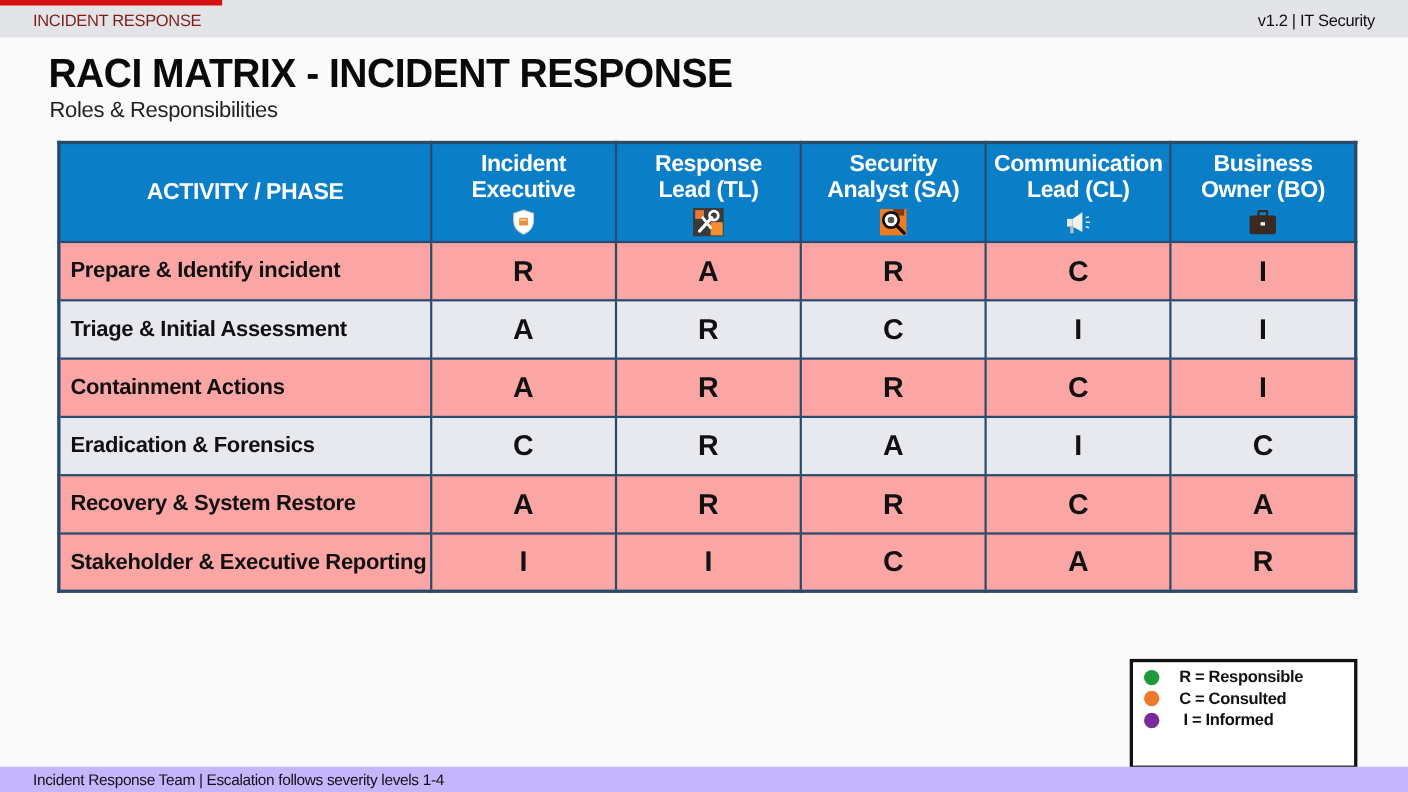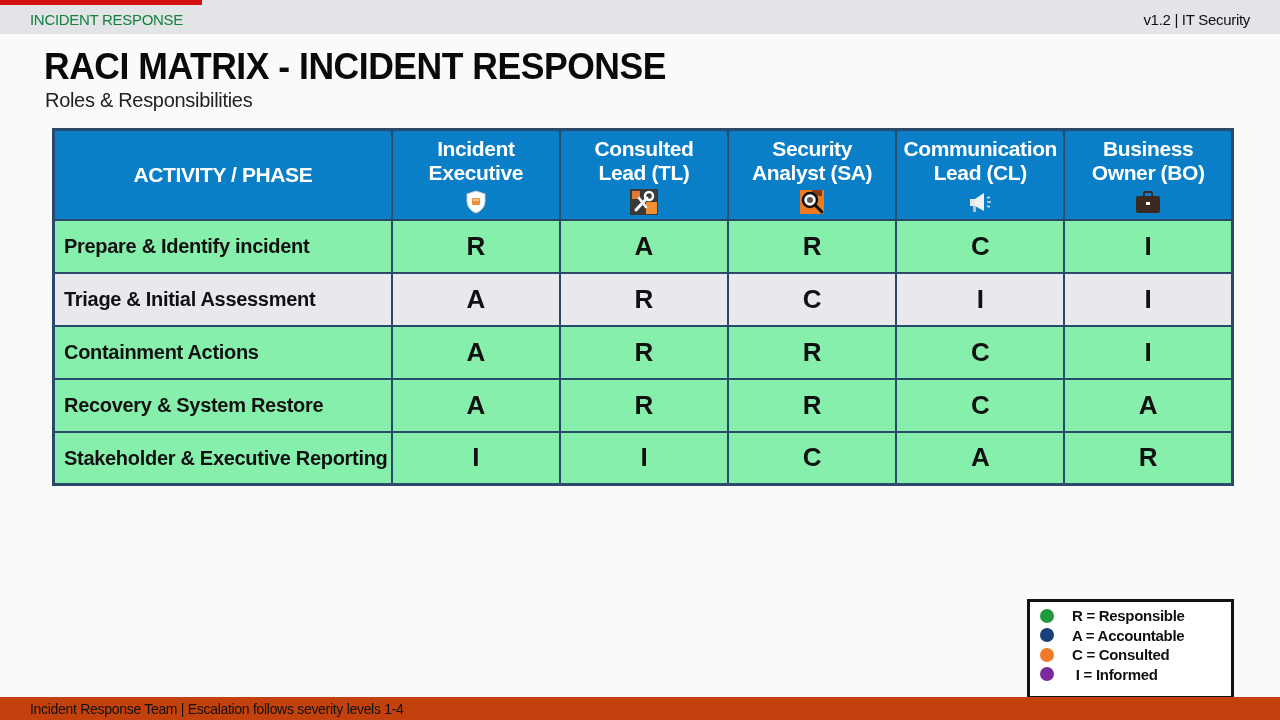--- a/index.html
+++ b/index.html
@@ -1,36 +1,36 @@
 <!DOCTYPE html>
 <html><head>
 <meta charset="utf-8">
 <style>
   * { box-sizing: border-box; margin: 0; padding: 0; }
   html, body { width: 1280px; height: 720px; overflow: hidden; background: #fafafa; font-family: "Liberation Sans", sans-serif; }
   .topbar { position: absolute; left: 0; top: 0; width: 1280px; height: 34px; background: #e2e4e8; }
   .topbar .accent { position: absolute; left: 0; top: 0; width: 202px; height: 5px; background: #d40f0f; }
-  .topbar .left { position: absolute; left: 30px; top: 11px; font-size: 15px; color: #15803d; letter-spacing: -0.3px; }
+  .topbar .left { position: absolute; left: 30px; top: 11px; font-size: 15px; color: #7f1d1d; letter-spacing: -0.3px; }
   .topbar .right { position: absolute; right: 30px; top: 11px; font-size: 15px; color: #111; letter-spacing: -0.3px; text-align: center; }
   .title { position: absolute; left: 44px; top: 46px; font-size: 37px; font-weight: bold; color: #0a0a0a; letter-spacing: -0.5px; transform: scaleX(0.96); transform-origin: left; }
   .subtitle { position: absolute; left: 45px; top: 89px; font-size: 20px; color: #222; letter-spacing: -0.3px; }
   table.raci { position: absolute; left: 52px; top: 128px; width: 1182px; border-collapse: collapse; border: 3px solid #2a4a6c; }
   table.raci th, table.raci td { border: 2px solid #2a4a6c; }
   table.raci th { background: #0a7fc8; color: #fff; font-weight: bold; height: 90px; vertical-align: top; padding-top: 6px; font-size: 21px; line-height: 24px; letter-spacing: -0.4px; }
   table.raci th.activity { vertical-align: middle; padding-top: 0; font-size: 21px; width: 338px; }
   table.raci th.role { width: 168px; }
   .role-icon { display: block; margin: 4px auto 0; width: 28px; height: 26px; }
   table.raci td { height: 53px; font-size: 26px; font-weight: bold; text-align: center; color: #111; }
   table.raci td.activity-cell { text-align: left; padding-left: 9px; font-size: 20px; line-height: 22px; letter-spacing: -0.3px; }
-  table.raci tr.odd td { background: #86efac; }
+  table.raci tr.odd td { background: #fca5a5; }
   table.raci tr.even td { background: #e7e9ee; }
   .legend { position: absolute; left: 1027px; top: 599px; width: 207px; height: 100px; border: 3px solid #111; background: #fff; padding: 4px 0 0 10px; }
   .legend .item { display: flex; align-items: center; height: 19.5px; font-size: 15px; font-weight: bold; color: #111; letter-spacing: -0.3px; }
   .legend .dot { width: 14px; height: 14px; border-radius: 50%; margin-right: 18px; flex: none; }
-  .footer { position: absolute; left: 0; top: 697px; width: 1280px; height: 23px; background: #c2410c; }
+  .footer { position: absolute; left: 0; top: 697px; width: 1280px; height: 23px; background: #c4b5fd; }
   .footer .text { position: absolute; left: 30px; top: 4px; font-size: 14px; color: #111; letter-spacing: -0.3px; }
 </style>
 </head>
 <body>
 
 <div class="topbar">
   <div class="accent"></div>
   <div class="left">INCIDENT RESPONSE</div>
   <div class="right">v1.2 | IT Security</div>
 </div>
@@ -45,21 +45,21 @@
       <th class="role">
         <div>Incident</div>
         <div>Executive</div>
         <svg class="role-icon" viewBox="0 0 28 26">
           <path d="M14 2 L23 5 L23 12 C23 18 19 22 14 24 C9 22 5 18 5 12 L5 5 Z" fill="#fff" stroke="#c9c9c9" stroke-width="1"></path>
           <rect x="10" y="9" width="8" height="7" rx="1" fill="#e8913a"></rect>
           <rect x="11" y="10" width="6" height="2" fill="#f5c48a"></rect>
         </svg>
       </th>
       <th class="role">
-        <div>Consulted</div>
+        <div>Response</div>
         <div>Lead (TL)</div>
         <svg class="role-icon" viewBox="0 0 28 26">
           <rect x="0" y="0" width="28" height="26" fill="#3a3a3a"></rect>
           <rect x="2" y="2" width="8" height="8" fill="#e07a3a"></rect>
           <rect x="16" y="13" width="11" height="12" fill="#f09030"></rect>
           <path d="M6 21 L17 9" stroke="#fff" stroke-width="3" stroke-linecap="round"></path>
           <circle cx="19" cy="7" r="4" fill="none" stroke="#fff" stroke-width="2.5"></circle>
           <path d="M9 9 L16 18" stroke="#fff" stroke-width="2.5" stroke-linecap="round"></path>
         </svg>
       </th>
@@ -113,20 +113,28 @@
       <td>I</td>
     </tr>
     <tr class="odd">
       <td class="activity-cell">Containment Actions</td>
       <td>A</td>
       <td>R</td>
       <td>R</td>
       <td>C</td>
       <td>I</td>
     </tr>
+    <tr class="even">
+      <td class="activity-cell">Eradication &amp; Forensics</td>
+      <td>C</td>
+      <td>R</td>
+      <td>A</td>
+      <td>I</td>
+      <td>C</td>
+    </tr>
     <tr class="odd">
       <td class="activity-cell">Recovery &amp; System Restore</td>
       <td>A</td>
       <td>R</td>
       <td>R</td>
       <td>C</td>
       <td>A</td>
     </tr>
     <tr class="odd">
       <td class="activity-cell">Stakeholder &amp; Executive Reporting</td>
@@ -138,24 +146,20 @@
     </tr>
   </tbody>
 </table>
 
 <div class="legend">
   <div class="item">
     <span class="dot" style="background:#1f9a3a"></span>
     <span>R = Responsible</span>
   </div>
   <div class="item">
-    <span class="dot" style="background:#173f78"></span>
-    <span>A = Accountable</span>
-  </div>
-  <div class="item">
     <span class="dot" style="background:#f07a2a"></span>
     <span>C = Consulted</span>
   </div>
   <div class="item">
     <span class="dot" style="background:#7a2a9a"></span>
     <span style="white-space:pre"> I = Informed</span>
   </div>
 </div>
 
 <div class="footer">

